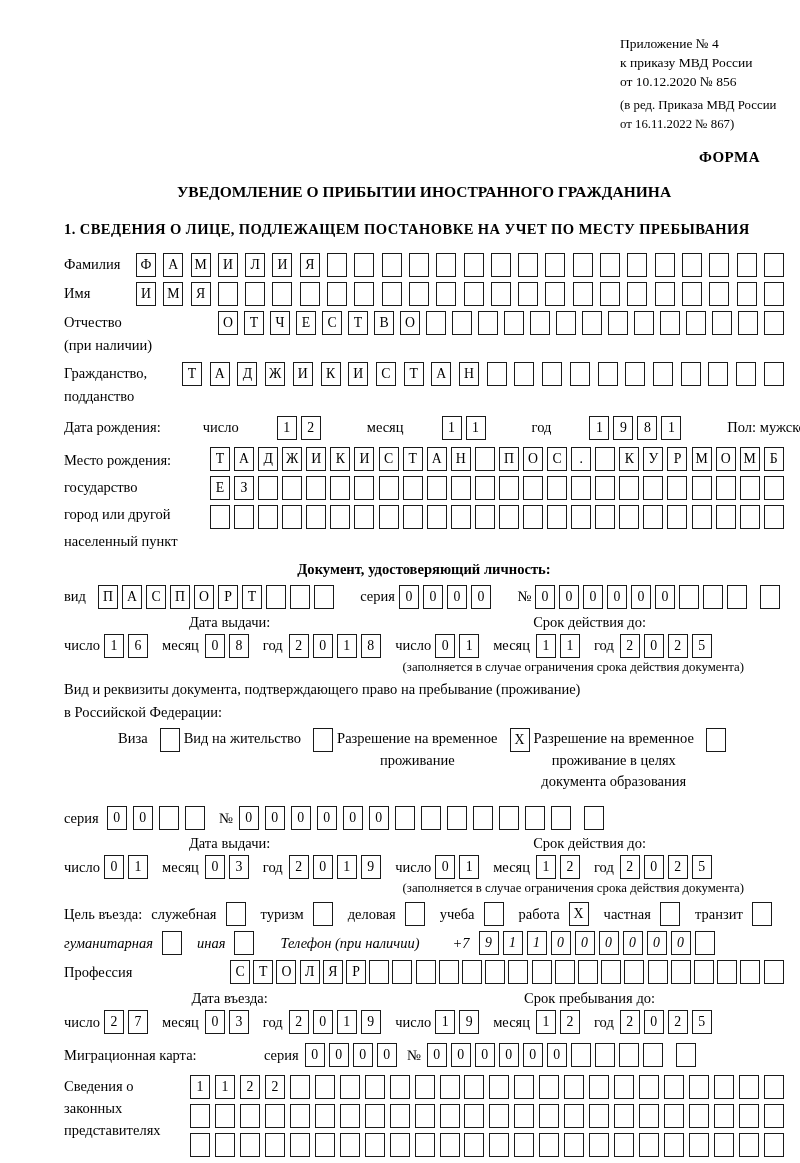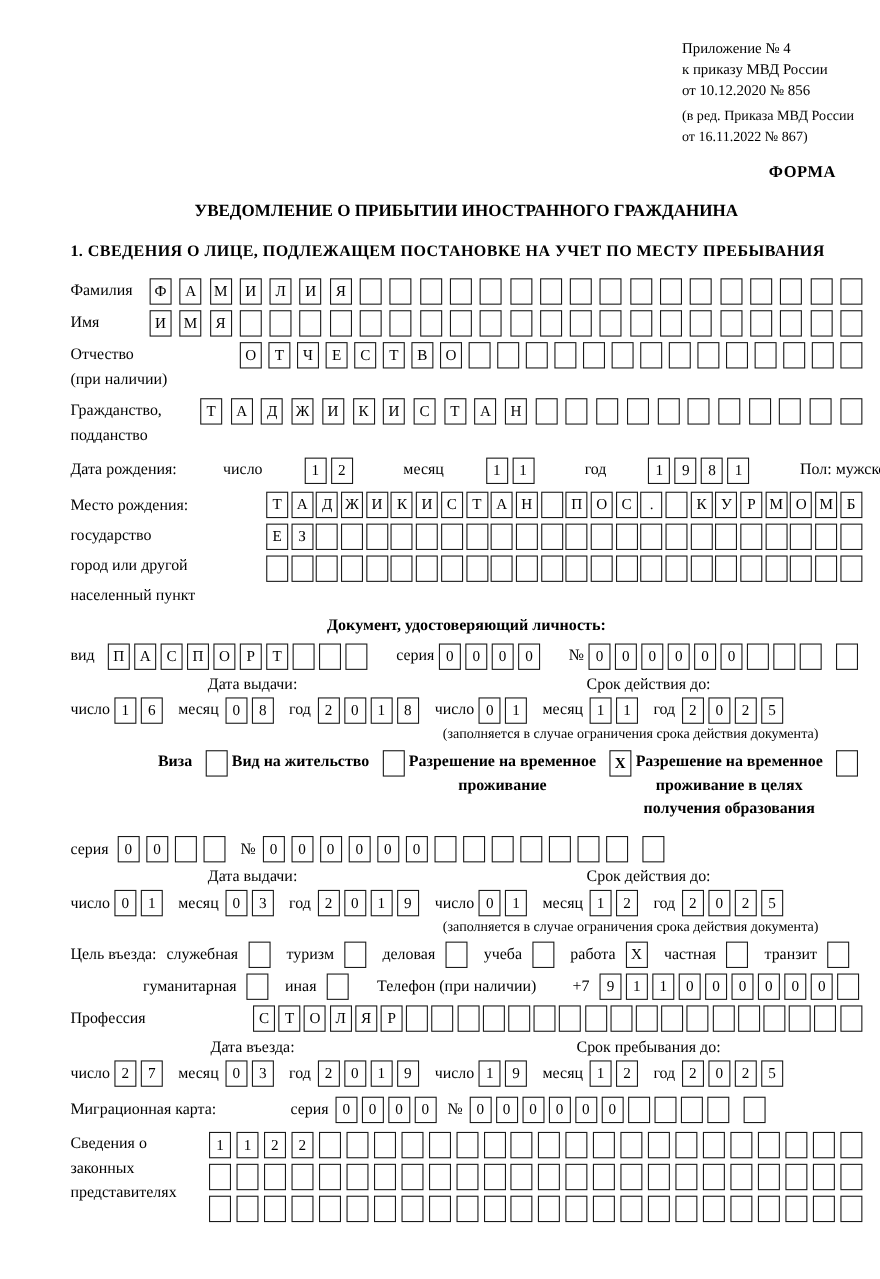--- a/index.html
+++ b/index.html
@@ -33,26 +33,26 @@
   .spread{justify-content:space-between;}
   .grp{display:flex;align-items:center;flex:none;}
   
   .dates{display:flex;margin-top:3px;}
   .dcol{display:flex;flex-direction:column;}
   .dcol.l{width:46%;} .dcol.r{width:54%;}
   .dhead{text-align:center;margin-bottom:3px;}
   .dgroup{display:flex;align-items:center;}
   .note{font-size:12.8px;text-align:right;padding-right:40px;margin:2px 0 6px;}
   
-  .permits{justify-content:flex-end;margin:7px 0 13px;font-weight:bold;}
+  .permits{justify-content:center;margin:7px 0 13px;}
   .pgroup{display:flex;align-items:flex-start;flex:none;}
   .plbl{line-height:1.5;margin-right:8px;}
   .plbl.c{text-align:center;}
   .txt{margin-bottom:6px;}
-  .indent{margin-left:66px;}
+  .indent{font-style:italic;}
   .opt-lbl{flex:none;margin-left:11px;margin-right:5px;}
   .opt-lbl.first{margin-left:0;}
 </style>
 </head>
 <body>
 
 <div class="page">
 
   <div class="hdr">
     <div>Приложение № 4</div>
@@ -215,21 +215,21 @@
     <span class="sub">Пол: мужской</span>
     <span class="cells fixed">
         <span class="cell">X</span>
       </span>
     <span class="sub">приказу</span>
     <span class="cells fixed">
         <span class="cell"></span>
       </span>
   </div>
 
-  <div class="row top" style="margin-top:7px;gap:32px;">
+  <div class="row top" style="margin-top:7px;">
     <div class="lbl2 w140" style="line-height:27px;">
       <div>Место рождения:</div>
       <div>государство</div>
       <div>город или другой</div>
       <div>населенный пункт</div>
     </div>
     <div class="stack">
       <div class="cells fill">
           <span class="cell">Т</span>
           <span class="cell">А</span>
@@ -397,20 +397,22 @@
             <span class="cell">2</span>
             <span class="cell">0</span>
             <span class="cell">2</span>
             <span class="cell">5</span>
           </span>
       </div>
     </div>
   </div>
   <div class="note">(заполняется в случае ограничения срока действия документа)</div>
 
+  <div class="txt">Вид и реквизиты документа, подтверждающего право на пребывание (проживание)</div>
+  <div class="txt">в Российской Федерации:</div>
 
   <div class="row top permits">
     <div class="pgroup">
       <span class="plbl">Виза</span>
       <span class="cells fixed">
           <span class="cell"></span>
         </span>
     </div>
     <div class="pgroup">
       <span class="plbl">Вид на жительство</span>
@@ -424,21 +426,21 @@
         <div>проживание</div>
       </div>
       <span class="cells fixed">
           <span class="cell">X</span>
         </span>
     </div>
     <div class="pgroup">
       <div class="plbl c">
         <div>Разрешение на временное</div>
         <div>проживание в целях</div>
-        <div>получения образования</div>
+        <div>документа образования</div>
       </div>
       <span class="cells fixed">
           <span class="cell"></span>
         </span>
     </div>
   </div>
 
   <div class="row">
     <span class="lbl">серия</span>
     <span class="cells fixed" style="gap:6px;margin-left:8px;">

